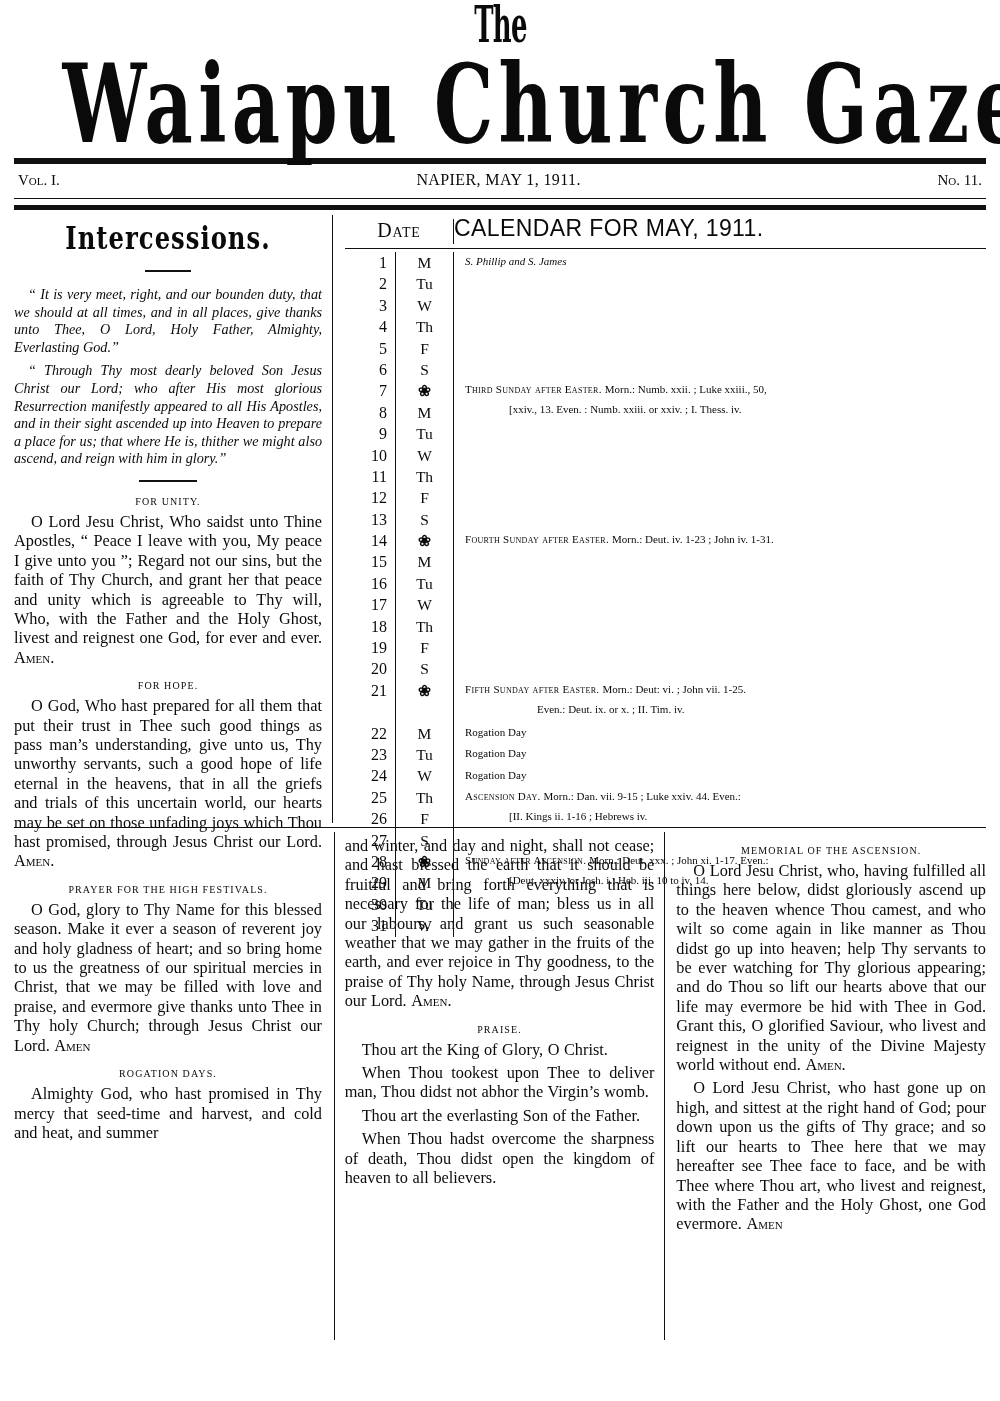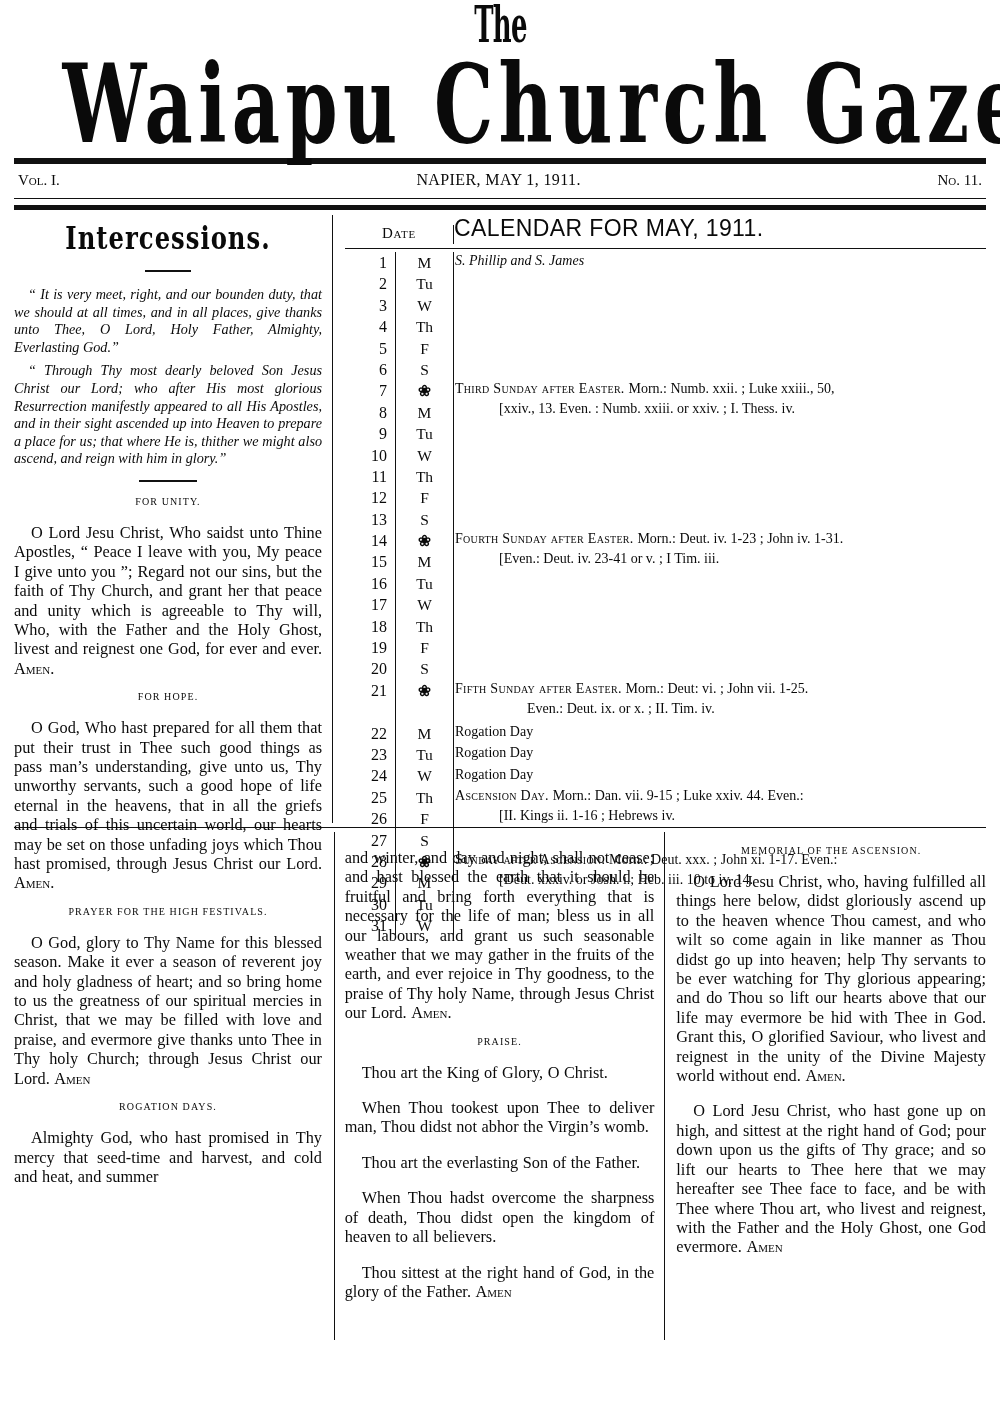--- a/index.html
+++ b/index.html
@@ -83,32 +83,32 @@
     font-size:10px;
     letter-spacing:1.1px;
     font-variant:small-caps;
     margin:13px 0 5px 0;
     font-weight:normal;
   }
   p.body{
     font-size:16.3px;
     line-height:19.4px;
     text-align:justify;
-    margin:16px 0 2px 0;
+    margin:4px 0 2px 0;
     text-indent:17px;
     word-spacing:0.5px;
   }
   p.body.cont{text-indent:0;}
   .amen{font-variant:small-caps;}
 
   
   .cal-head{display:flex;align-items:flex-end;padding-bottom:4px;}
   .cal-head .dt{
     width:108px;flex:0 0 108px;text-align:center;
-    font-variant:small-caps;font-size:15px;letter-spacing:.8px;
+    font-variant:small-caps;font-size:20px;letter-spacing:.8px;
     border-right:1.5px solid #111;padding-bottom:2px;
   }
   .cal-head .ct{
     flex:1;
     font-family:"Liberation Sans", sans-serif;
     font-size:23px;font-weight:normal;letter-spacing:.4px;
     padding-bottom:2px;
   }
   .cal-sep{border:0;border-top:1.6px solid #111;margin:0 0 3px 0;}
 
@@ -122,22 +122,22 @@
   .dday{flex:1;text-align:center;border-left:1.5px solid #111;}
   .dnum div,.dday div{
     font-size:16px;line-height:21.4px;height:21.4px;
     font-family:"Liberation Serif", serif;
   }
   .dday div{font-size:15.5px;}
   .sun{font-family:"DejaVu Serif", serif;font-weight:bold;font-size:16px;}
 
   .evcol{flex:1;padding-left:11px;position:relative;}
   .ev{
-    position:absolute;left:1px;right:0;
-    font-size:14px;line-height:20px;
+    position:absolute;left:11px;right:0;
+    font-size:11px;line-height:20px;
   }
   .ev .hd{font-variant:small-caps;letter-spacing:.3px;}
   .ev .it{font-style:italic;}
   .ev .l2{display:block;padding-left:44px;}
   .ev .l2b{display:block;padding-left:72px;}
 
   
   .botrule{border:0;border-top:1.6px solid #111;margin:4px 0 0 0;}
   .bot{display:flex;margin-top:4px;height:508px;}
   .bc{flex:1;box-sizing:border-box;}
@@ -272,21 +272,21 @@
                 <div class="sun">❀</div>
                 <div>M</div>
                 <div>Tu</div>
                 <div>W</div>
               </div>
           </div>
         </div>
         <div class="evcol" id="events">
             <div class="ev" style="top: -1px;"><span class="it">S. Phillip and S. James</span></div>
             <div class="ev" style="top: 127.4px;"><span class="hd">Third Sunday after Easter.  </span><span>Morn.: Numb. xxii. ; Luke xxiii., 50,</span><span class="l2">[xxiv., 13.   Even. : Numb. xxiii. or xxiv. ; I. Thess. iv.</span></div>
-            <div class="ev" style="top: 277.2px;"><span class="hd">Fourth Sunday after Easter.  </span><span>Morn.: Deut. iv. 1-23 ; John iv. 1-31.</span><span class="l2">[Even.: Deut. iv. 23-41 or v. ; I Tim. iii.</span></div>
+            <div class="ev" style="top: 277.2px;"><span class="hd">Fourth Sunday after Easter.  </span><span>Morn.: Deut. iv. 1-23 ; John iv. 1-31.</span></div>
             <div class="ev" style="top: 427px;"><span class="hd">Fifth Sunday after Easter.  </span><span>Morn.: Deut: vi. ; John vii. 1-25.</span><span class="l2b">Even.: Deut. ix. or x. ; II. Tim. iv.</span></div>
             <div class="ev" style="top: 469.8px;"><span>Rogation Day</span></div>
             <div class="ev" style="top: 491.2px;"><span>Rogation Day</span></div>
             <div class="ev" style="top: 512.6px;"><span>Rogation Day</span></div>
             <div class="ev" style="top: 534px;"><span class="hd">Ascension Day.  </span><span>Morn.: Dan. vii. 9-15 ;   Luke xxiv. 44.    Even.:</span><span class="l2">[II. Kings ii. 1-16 ; Hebrews iv.</span></div>
             <div class="ev" style="top: 598.2px;"><span class="hd">Sunday after Ascension.  </span><span>Morn.: Deut. xxx. ; John xi. 1-17.   Even.:</span><span class="l2">[Deut. xxxiv. or Josh. i.; Heb. iii. 10 to iv. 14.</span></div>
           </div>
       </div>
     </div>
   </div>
@@ -298,21 +298,20 @@
       
     </div>
 
     <div class="bc bc2">
       <p class="body cont"><span>and winter, and day and night, shall not cease; and hast blessed the earth that it should be fruitful and bring forth everything that is necessary for the life of man; bless us in all our labours, and grant us such seasonable weather that we may gather in the fruits of the earth, and ever rejoice in Thy goodness, to the praise of Thy holy Name, through Jesus Christ our Lord.</span> <span class="amen">Amen.</span></p>
       <div class="sechead">PRAISE.</div>
       <p class="body">Thou art the King of Glory, O Christ.</p>
       <p class="body">When Thou tookest upon Thee to deliver man, Thou didst not abhor the Virgin’s womb.</p>
       <p class="body">Thou art the everlasting Son of the Father.</p>
       <p class="body">When Thou hadst overcome the sharpness of death, Thou didst open the kingdom of heaven to all believers.</p>
-      <p class="body"><span>Thou sittest at the right hand of God, in the glory of the Father.</span> <span class="amen">Amen</span></p>
     </div>
 
     <div class="bc bc3">
       <div class="sechead">MEMORIAL OF THE ASCENSION.</div>
       <p class="body"><span>O Lord Jesu Christ, who, having fulfilled all things here below, didst gloriously ascend up to the heaven whence Thou camest, and who wilt so come again in like manner as Thou didst go up into heaven; help Thy servants to be ever watching for Thy glorious appearing; and do Thou so lift our hearts above that our life may evermore be hid with Thee in God. Grant this, O glorified Saviour, who livest and reignest in the unity of the Divine Majesty world without end.</span> <span class="amen">Amen.</span></p>
       <p class="body"><span>O Lord Jesu Christ, who hast gone up on high, and sittest at the right hand of God; pour down upon us the gifts of Thy grace; and so lift our hearts to Thee here that we may hereafter see Thee face to face, and be with Thee where Thou art, who livest and reignest, with the Father and the Holy Ghost, one God evermore.</span> <span class="amen">Amen</span></p>
     </div>
   </div>
 
 </div>

